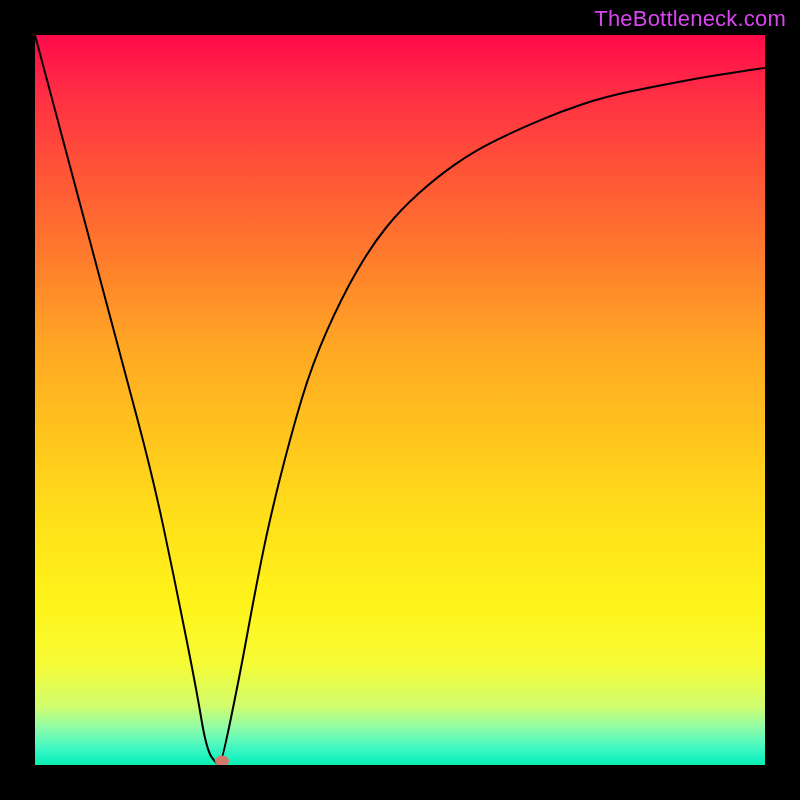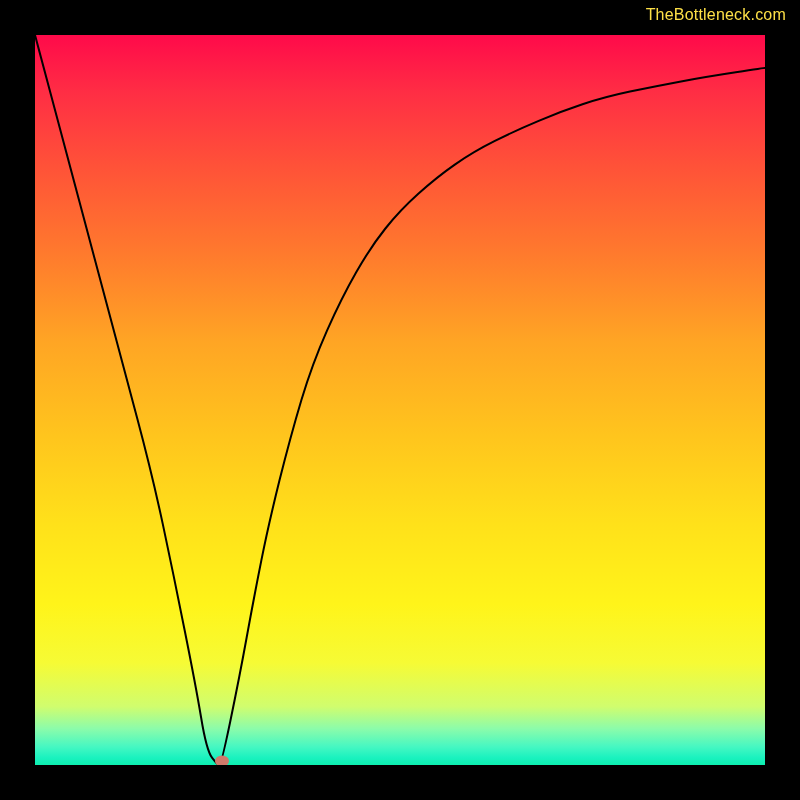--- a/index.html
+++ b/index.html
@@ -64,22 +64,22 @@
     width: 14px;
     height: 11px;
     background: #cf7a6b;
     border-radius: 50%;
     transform: translate(-50%, -50%);
   }
   .watermark {
     position: absolute;
     top: 6px;
     right: 14px;
-    color: #fde047;
-    font-size: 16px;
+    color: #d946ef;
+    font-size: 22px;
     letter-spacing: 0.2px;
   }
 </style>
 </head>
 <body>
 
 <div class="frame">
 
   <div class="watermark">TheBottleneck.com</div>
 

